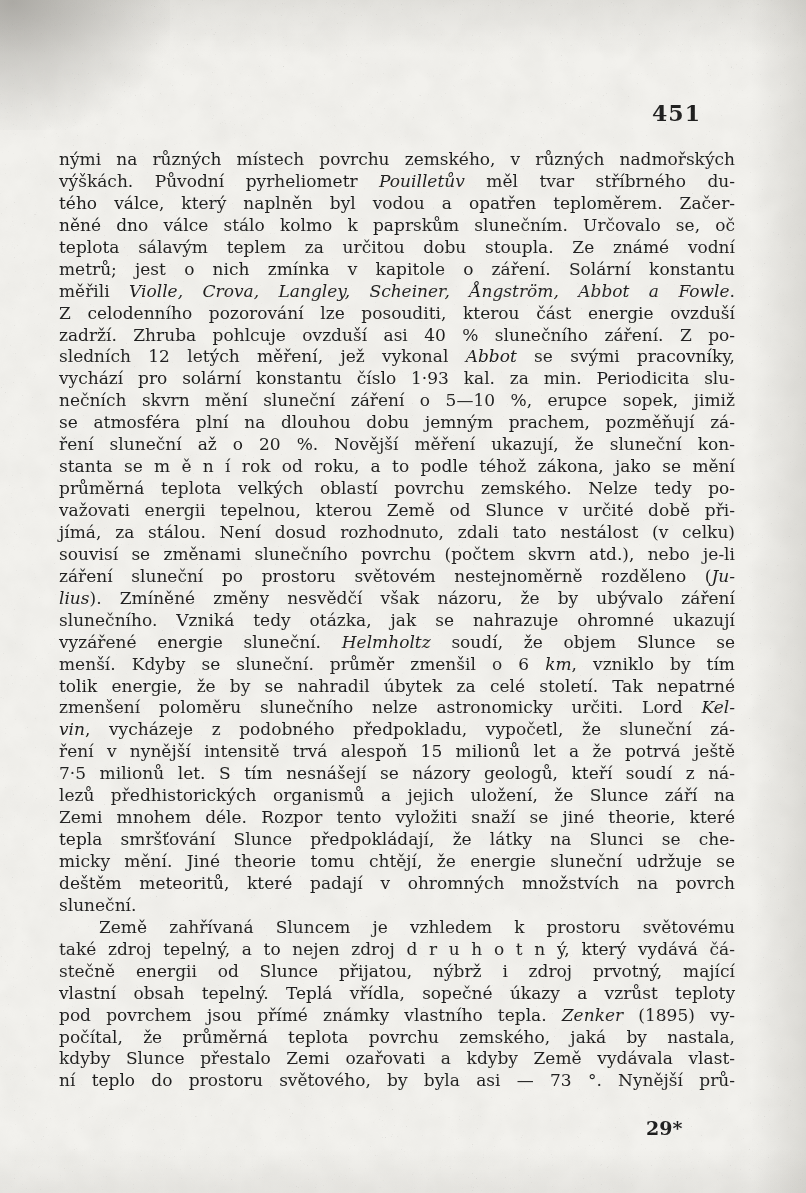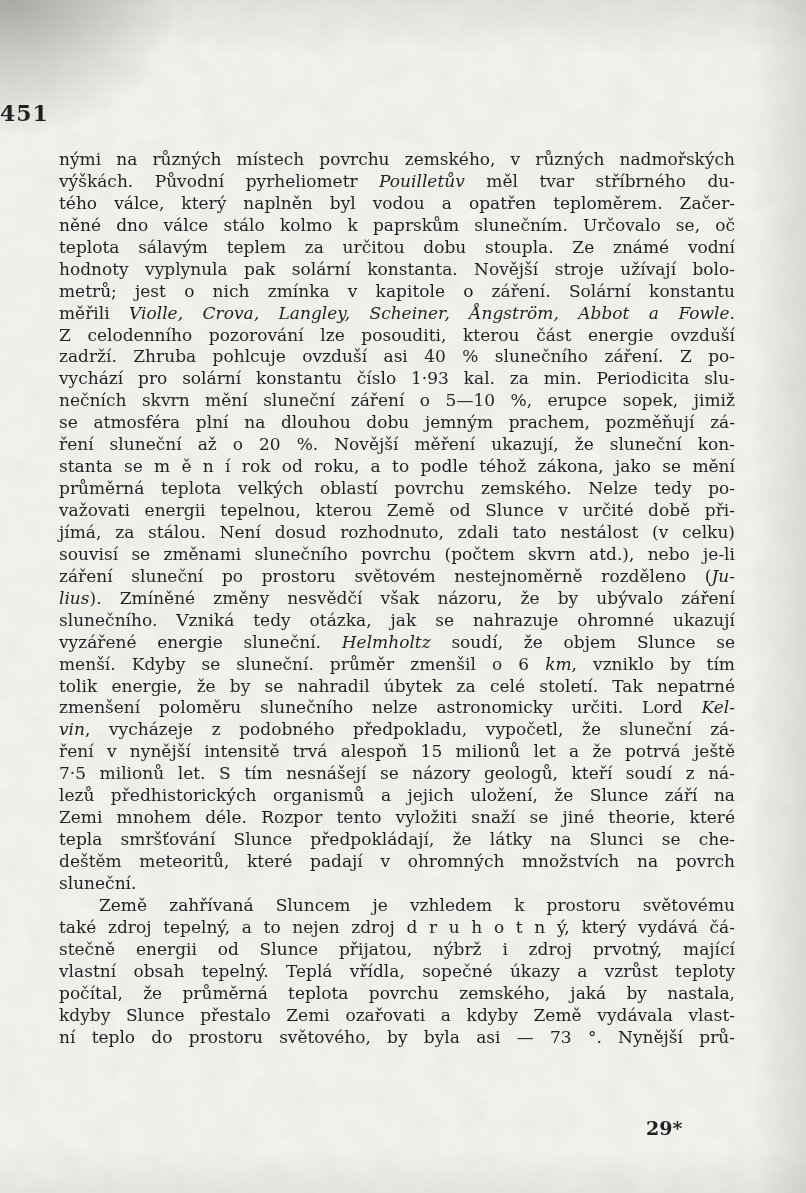--- a/index.html
+++ b/index.html
@@ -39,20 +39,21 @@
   }
   .noise {
     position: absolute; left: 0; top: 0;
     pointer-events: none;
   }
   .pagenum {
     position: absolute;
     top: 100px;
     left: 0;
     width: 701px;
+    text-align: right;
     font-size: 22px;
     font-weight: bold;
     letter-spacing: 1px;
   }
   .textblock {
     position: absolute;
     left: 59px;
     top: 149px;
     width: 676px;
     font-size: 17px;
@@ -85,25 +86,25 @@
   <div class="shade-bottom"></div>
 
   <div class="pagenum">451</div>
 
   <div class="textblock">
       <div class="line"><span>nými na různých místech povrchu zemského, v různých nadmořských</span></div>
       <div class="line"><span>výškách. Původní pyrheliometr </span><span class="it">Pouilletův</span><span> měl tvar stříbrného du-</span></div>
       <div class="line"><span>tého válce, který naplněn byl vodou a opatřen teploměrem. Začer-</span></div>
       <div class="line"><span>něné dno válce stálo kolmo k paprskům slunečním. Určovalo se, oč</span></div>
       <div class="line"><span>teplota sálavým teplem za určitou dobu stoupla. Ze známé vodní</span></div>
-      <div class="line"><span>hodnoty vyplynula pak solární konstanta. Novější stroje užívají bolo-</span></div>
       <div class="line"><span>metrů; jest o nich zmínka v kapitole o záření. Solární konstantu</span></div>
       <div class="line"><span>měřili </span><span class="it">Violle, Crova, Langley, Scheiner, Ångström, Abbot a Fowle</span><span>.</span></div>
       <div class="line"><span>Z celodenního pozorování lze posouditi, kterou část energie ovzduší</span></div>
       <div class="line"><span>zadrží. Zhruba pohlcuje ovzduší asi 40 % slunečního záření. Z po-</span></div>
+      <div class="line"><span>sledních 12 letých měření, jež vykonal </span><span class="it">Abbot</span><span> se svými pracovníky,</span></div>
       <div class="line"><span>vychází pro solární konstantu číslo 1·93 kal. za min. Periodicita slu-</span></div>
       <div class="line"><span>nečních skvrn mění sluneční záření o 5—10 %, erupce sopek, jimiž</span></div>
       <div class="line"><span>se atmosféra plní na dlouhou dobu jemným prachem, pozměňují zá-</span></div>
       <div class="line"><span>ření sluneční až o 20 %. Novější měření ukazují, že sluneční kon-</span></div>
       <div class="line"><span>stanta se m ě n í rok od roku, a to podle téhož zákona, jako se mění</span></div>
       <div class="line"><span>průměrná teplota velkých oblastí povrchu zemského. Nelze tedy po-</span></div>
       <div class="line"><span>važovati energii tepelnou, kterou Země od Slunce v určité době při-</span></div>
       <div class="line"><span>jímá, za stálou. Není dosud rozhodnuto, zdali tato nestálost (v celku)</span></div>
       <div class="line"><span>souvisí se změnami slunečního povrchu (počtem skvrn atd.), nebo je-li</span></div>
       <div class="line"><span>záření sluneční po prostoru světovém nestejnoměrně rozděleno (</span><span class="it">Ju-</span></div>
@@ -112,26 +113,28 @@
       <div class="line"><span>vyzářené energie sluneční. </span><span class="it">Helmholtz</span><span> soudí, že objem Slunce se</span></div>
       <div class="line"><span>menší. Kdyby se sluneční. průměr zmenšil o 6 </span><span class="it">km</span><span>, vzniklo by tím</span></div>
       <div class="line"><span>tolik energie, že by se nahradil úbytek za celé století. Tak nepatrné</span></div>
       <div class="line"><span>zmenšení poloměru slunečního nelze astronomicky určiti. Lord </span><span class="it">Kel-</span></div>
       <div class="line"><span class="it">vin</span><span>, vycházeje z podobného předpokladu, vypočetl, že sluneční zá-</span></div>
       <div class="line"><span>ření v nynější intensitě trvá alespoň 15 milionů let a že potrvá ještě</span></div>
       <div class="line"><span>7·5 milionů let. S tím nesnášejí se názory geologů, kteří soudí z ná-</span></div>
       <div class="line"><span>lezů předhistorických organismů a jejich uložení, že Slunce září na</span></div>
       <div class="line"><span>Zemi mnohem déle. Rozpor tento vyložiti snaží se jiné theorie, které</span></div>
       <div class="line"><span>tepla smršťování Slunce předpokládají, že látky na Slunci se che-</span></div>
+      <div class="line"><span>micky mění. Jiné theorie tomu chtějí, že energie sluneční udržuje se</span></div>
       <div class="line"><span>deštěm meteoritů, které padají v ohromných množstvích na povrch</span></div>
       <div class="line noStretch"><span>sluneční.</span></div>
       <div class="line indent"><span>Země zahřívaná Sluncem je vzhledem k prostoru světovému</span></div>
       <div class="line"><span>také zdroj tepelný, a to nejen zdroj d r u h o t n ý, který vydává čá-</span></div>
       <div class="line"><span>stečně energii od Slunce přijatou, nýbrž i zdroj prvotný, mající</span></div>
       <div class="line"><span>vlastní obsah tepelný. Teplá vřídla, sopečné úkazy a vzrůst teploty</span></div>
+      <div class="line"><span>pod povrchem jsou přímé známky vlastního tepla. </span><span class="it">Zenker</span><span> (1895) vy-</span></div>
       <div class="line"><span>počítal, že průměrná teplota povrchu zemského, jaká by nastala,</span></div>
       <div class="line"><span>kdyby Slunce přestalo Zemi ozařovati a kdyby Země vydávala vlast-</span></div>
       <div class="line"><span>ní teplo do prostoru světového, by byla asi — 73 °. Nynější prů-</span></div>
     </div>
 
   <div class="footmark">29*</div>
 
   <svg class="noise" width="806" height="1193" aria-hidden="true">
     <defs>
       <filter id="blotch" x="0%" y="0%" width="100%" height="100%">

